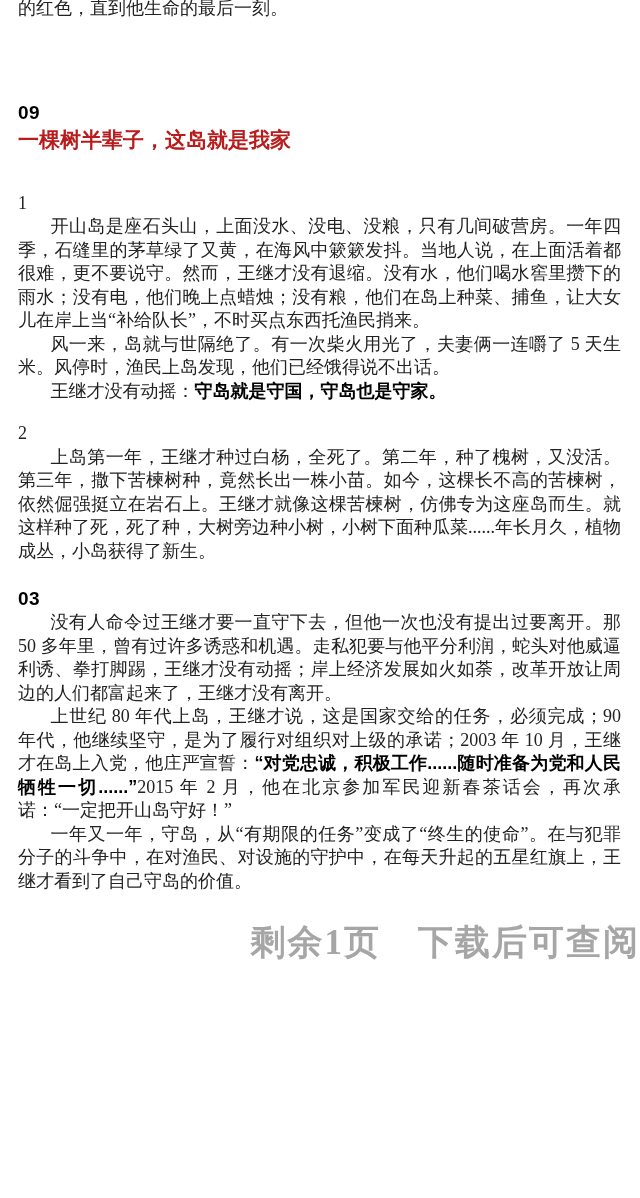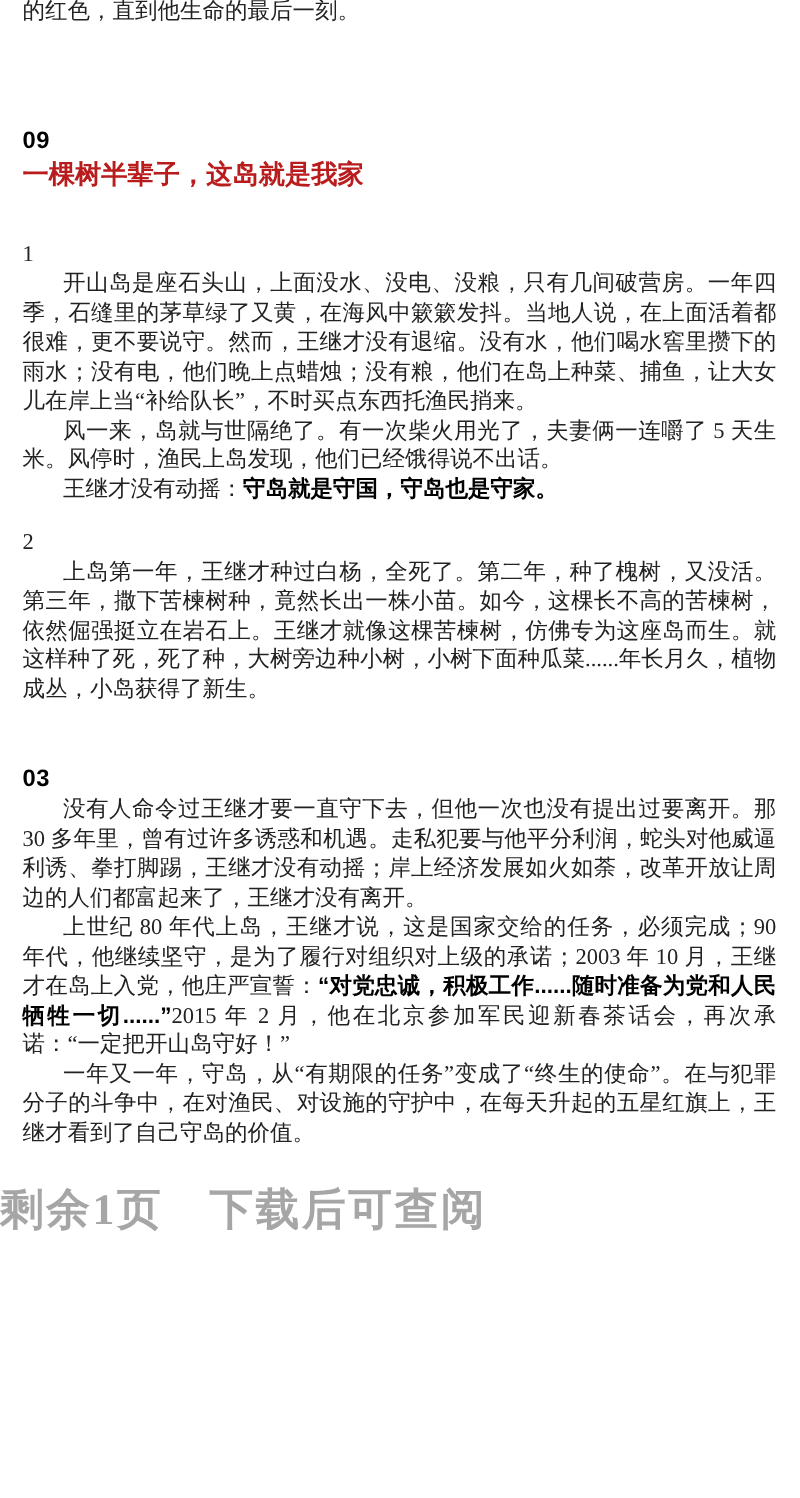--- a/index.html
+++ b/index.html
@@ -18,21 +18,21 @@
     color: #222222;
     text-align: justify;
   }
   .fragment { margin-top: -3px; }
   .section-number {
     font-family: "Liberation Sans", "DejaVu Sans", sans-serif;
     font-weight: 700;
     font-size: 19px;
     line-height: 25px;
     color: #000000;
-    margin-top: 48px;
+    margin-top: 23px;
     letter-spacing: .5px;
   }
   .fragment + .section-number { margin-top: 79px; }
   .section-title {
     font-family: "Liberation Sans", "DejaVu Sans", sans-serif;
     font-weight: 700;
     font-size: 21px;
     line-height: 30px;
     color: #b91c1c;
   }
@@ -41,21 +41,21 @@
   .paragraph { text-indent: 1.8em; }
   .paragraph + .sub-number { margin-top: 19px; }
   .section-title + .paragraph { margin-top: 15px; }
   .bold {
     font-weight: 700;
     color: #000000;
     font-family: "Liberation Sans", "DejaVu Sans", sans-serif;
   }
   .footer {
     margin-top: 26px;
-    text-align: left;
+    text-align: right;
     font-family: "Liberation Serif", "DejaVu Serif", serif;
     font-weight: 700;
     font-size: 35px;
     letter-spacing: 2px;
   }
 </style>
 </head>
 <body style="background: rgb(255, 255, 255);">
 
 <div class="page">
@@ -63,20 +63,20 @@
       <div class="fragment"><span>的红色，直到他生命的最后一刻。</span></div>
       <div class="section-number"><span>09</span></div>
       <div class="section-title"><span>一棵树半辈子，这岛就是我家</span></div>
       <div class="sub-number"><span>1</span></div>
       <div class="paragraph"><span>开山岛是座石头山，上面没水、没电、没粮，只有几间破营房。一年四季，石缝里的茅草绿了又黄，在海风中簌簌发抖。当地人说，在上面活着都很难，更不要说守。然而，王继才没有退缩。没有水，他们喝水窖里攒下的雨水；没有电，他们晚上点蜡烛；没有粮，他们在岛上种菜、捕鱼，让大女儿在岸上当“补给队长”，不时买点东西托渔民捎来。</span></div>
       <div class="paragraph"><span>风一来，岛就与世隔绝了。有一次柴火用光了，夫妻俩一连嚼了 5 天生米。风停时，渔民上岛发现，他们已经饿得说不出话。</span></div>
       <div class="paragraph"><span>王继才没有动摇：</span><span class="bold">守岛就是守国，守岛也是守家。</span></div>
       <div class="sub-number"><span>2</span></div>
       <div class="paragraph"><span>上岛第一年，王继才种过白杨，全死了。第二年，种了槐树，又没活。第三年，撒下苦楝树种，竟然长出一株小苗。如今，这棵长不高的苦楝树，依然倔强挺立在岩石上。王继才就像这棵苦楝树，仿佛专为这座岛而生。就这样种了死，死了种，大树旁边种小树，小树下面种瓜菜......年长月久，植物成丛，小岛获得了新生。</span></div>
       <div class="section-number"><span>03</span></div>
-      <div class="paragraph"><span>没有人命令过王继才要一直守下去，但他一次也没有提出过要离开。那 30 多年里，曾有过许多诱惑和机遇。走私犯要与他平分利润，蛇头对他威逼利诱、拳打脚踢，王继才没有动摇；岸上经济发展如火如荼，改革开放让周边的人们都富起来了，王继才没有离开。</span></div>
+      <div class="paragraph"><span>没有人命令过王继才要一直守下去，但他一次也没有提出过要离开。那 50 多年里，曾有过许多诱惑和机遇。走私犯要与他平分利润，蛇头对他威逼利诱、拳打脚踢，王继才没有动摇；岸上经济发展如火如荼，改革开放让周边的人们都富起来了，王继才没有离开。</span></div>
       <div class="paragraph"><span>上世纪 80 年代上岛，王继才说，这是国家交给的任务，必须完成；90 年代，他继续坚守，是为了履行对组织对上级的承诺；2003 年 10 月，王继才在岛上入党，他庄严宣誓：</span><span class="bold">“对党忠诚，积极工作......随时准备为党和人民牺牲一切......”</span><span>2015 年 2 月，他在北京参加军民迎新春茶话会，再次承诺：“一定把开山岛守好！”</span></div>
       <div class="paragraph"><span>一年又一年，守岛，从“有期限的任务”变成了“终生的使命”。在与犯罪分子的斗争中，在对渔民、对设施的守护中，在每天升起的五星红旗上，王继才看到了自己守岛的价值。</span></div>
     </div>
   <div class="footer" style="color: rgb(166, 166, 166);">
     <span>剩余1页　下载后可查阅</span>
   </div>
 </div>
 
 </body></html>

